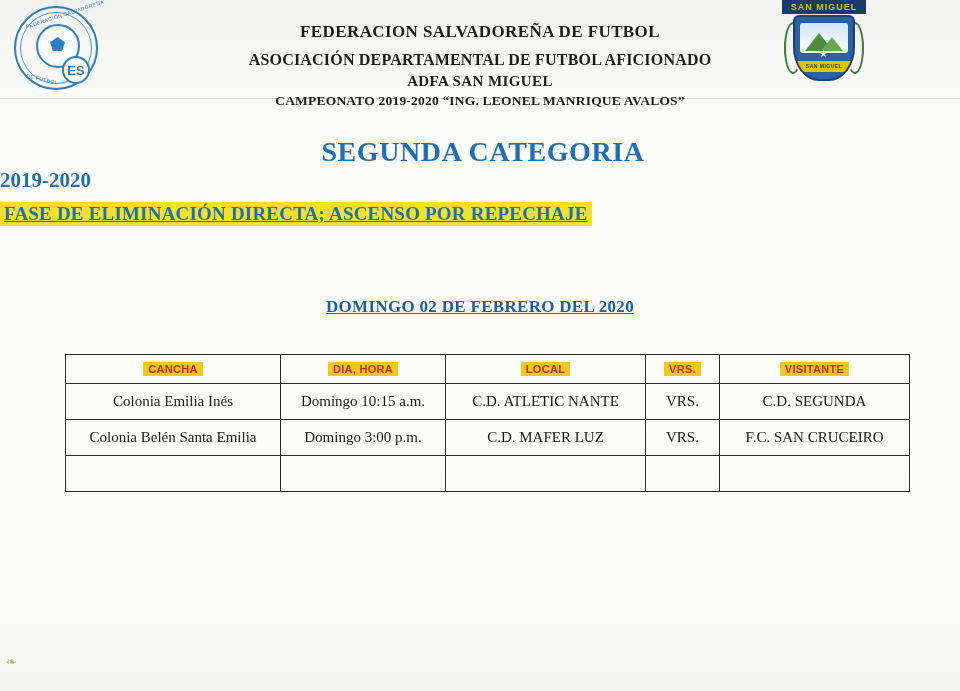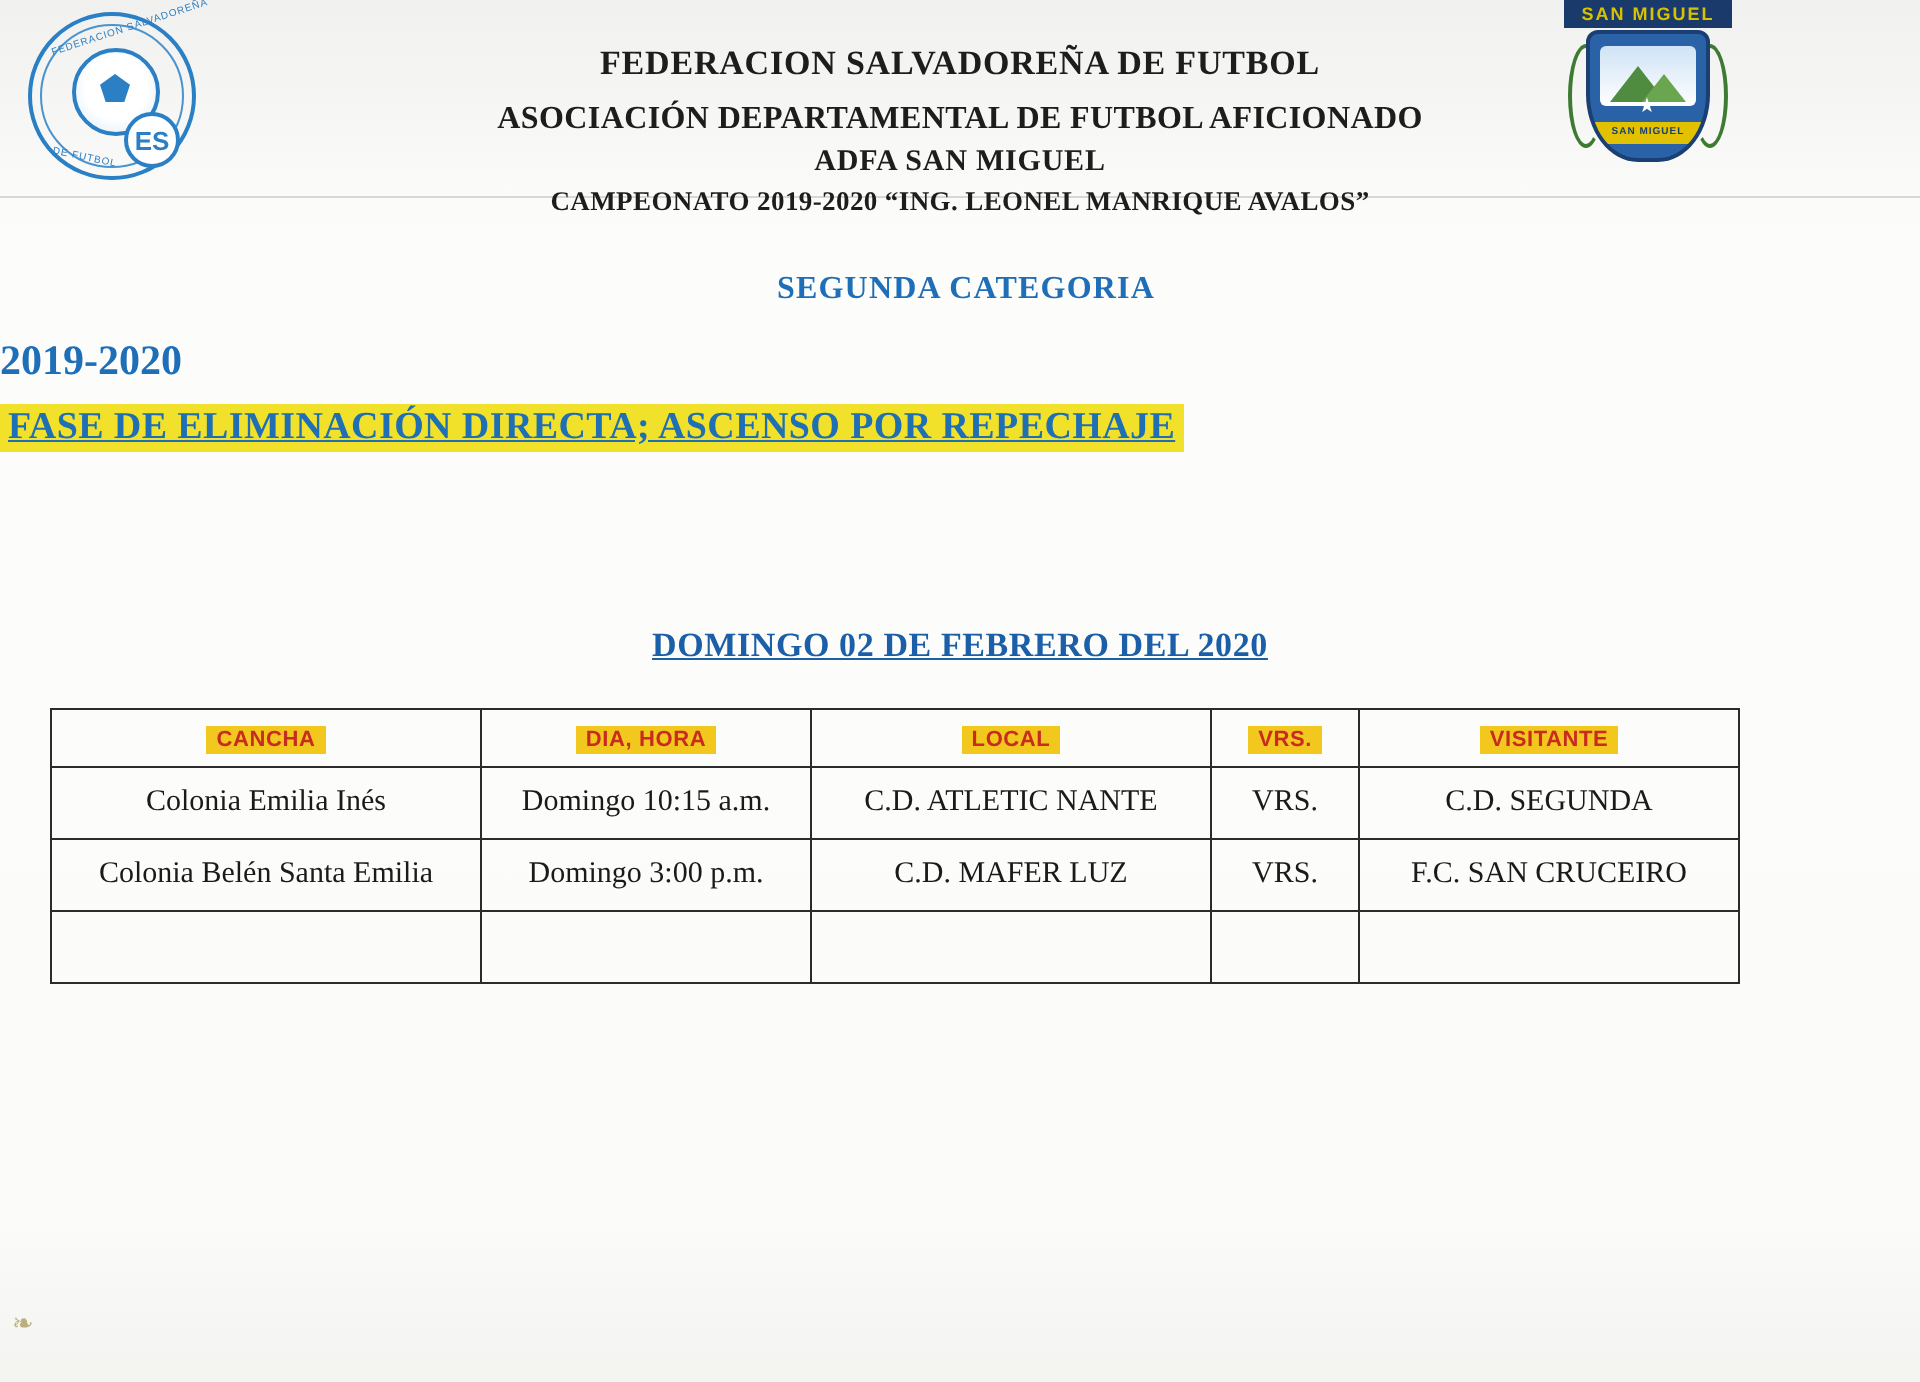--- a/index.html
+++ b/index.html
@@ -204,21 +204,21 @@
   .hdr1 { top: 22px; font-size: 17px; font-weight: bold; letter-spacing: 0.4px; }
   .hdr2 { top: 51px; font-size: 16px; font-weight: bold; letter-spacing: 0.2px; }
   .hdr3 { top: 73px; font-size: 15px; font-weight: bold; letter-spacing: 0.4px; }
   .hdr4 { top: 93px; font-size: 13.5px; font-weight: bold; letter-spacing: 0.2px; }
 
   .title-blue1 {
     position: absolute;
     left: 6px; right: 0;
     top: 136px;
     text-align: center;
-    font-size: 16px;
+    font-size: 28px;
     font-weight: bold;
     color: #1f6fb8;
     letter-spacing: 0.6px;
   }
   .title-blue2 {
     position: absolute;
     left: 0; right: 0;
     top: 168px;
     text-align: left;
     font-size: 21px;
@@ -248,21 +248,20 @@
     text-align: center;
     font-size: 20px;
     font-weight: bold;
     color: #1f9c4a;
   }
   .fecha-wrap {
     position: absolute;
     left: 0; right: 0;
     top: 297px;
     text-align: center;
-    margin-top: 16px;
   }
   .fecha {
     display: inline-block;
     font-size: 17px;
     font-weight: bold;
     color: #1b5fa8;
     text-decoration: underline;
     letter-spacing: 0.3px;
   }
 
@@ -271,20 +270,21 @@
     position: absolute;
     left: 25px;
     top: 354px;
     width: 844px;
   }
   table.sched {
     border-collapse: collapse;
     width: 844px;
     table-layout: fixed;
     font-family: "Liberation Serif", serif;
+    margin-left: 40px;
   }
   table.sched td, table.sched th {
     border: 1px solid #2b2b2b;
     text-align: center;
     vertical-align: middle;
     font-weight: normal;
   }
   table.sched thead td {
     height: 26px;
     font-size: 12px;

